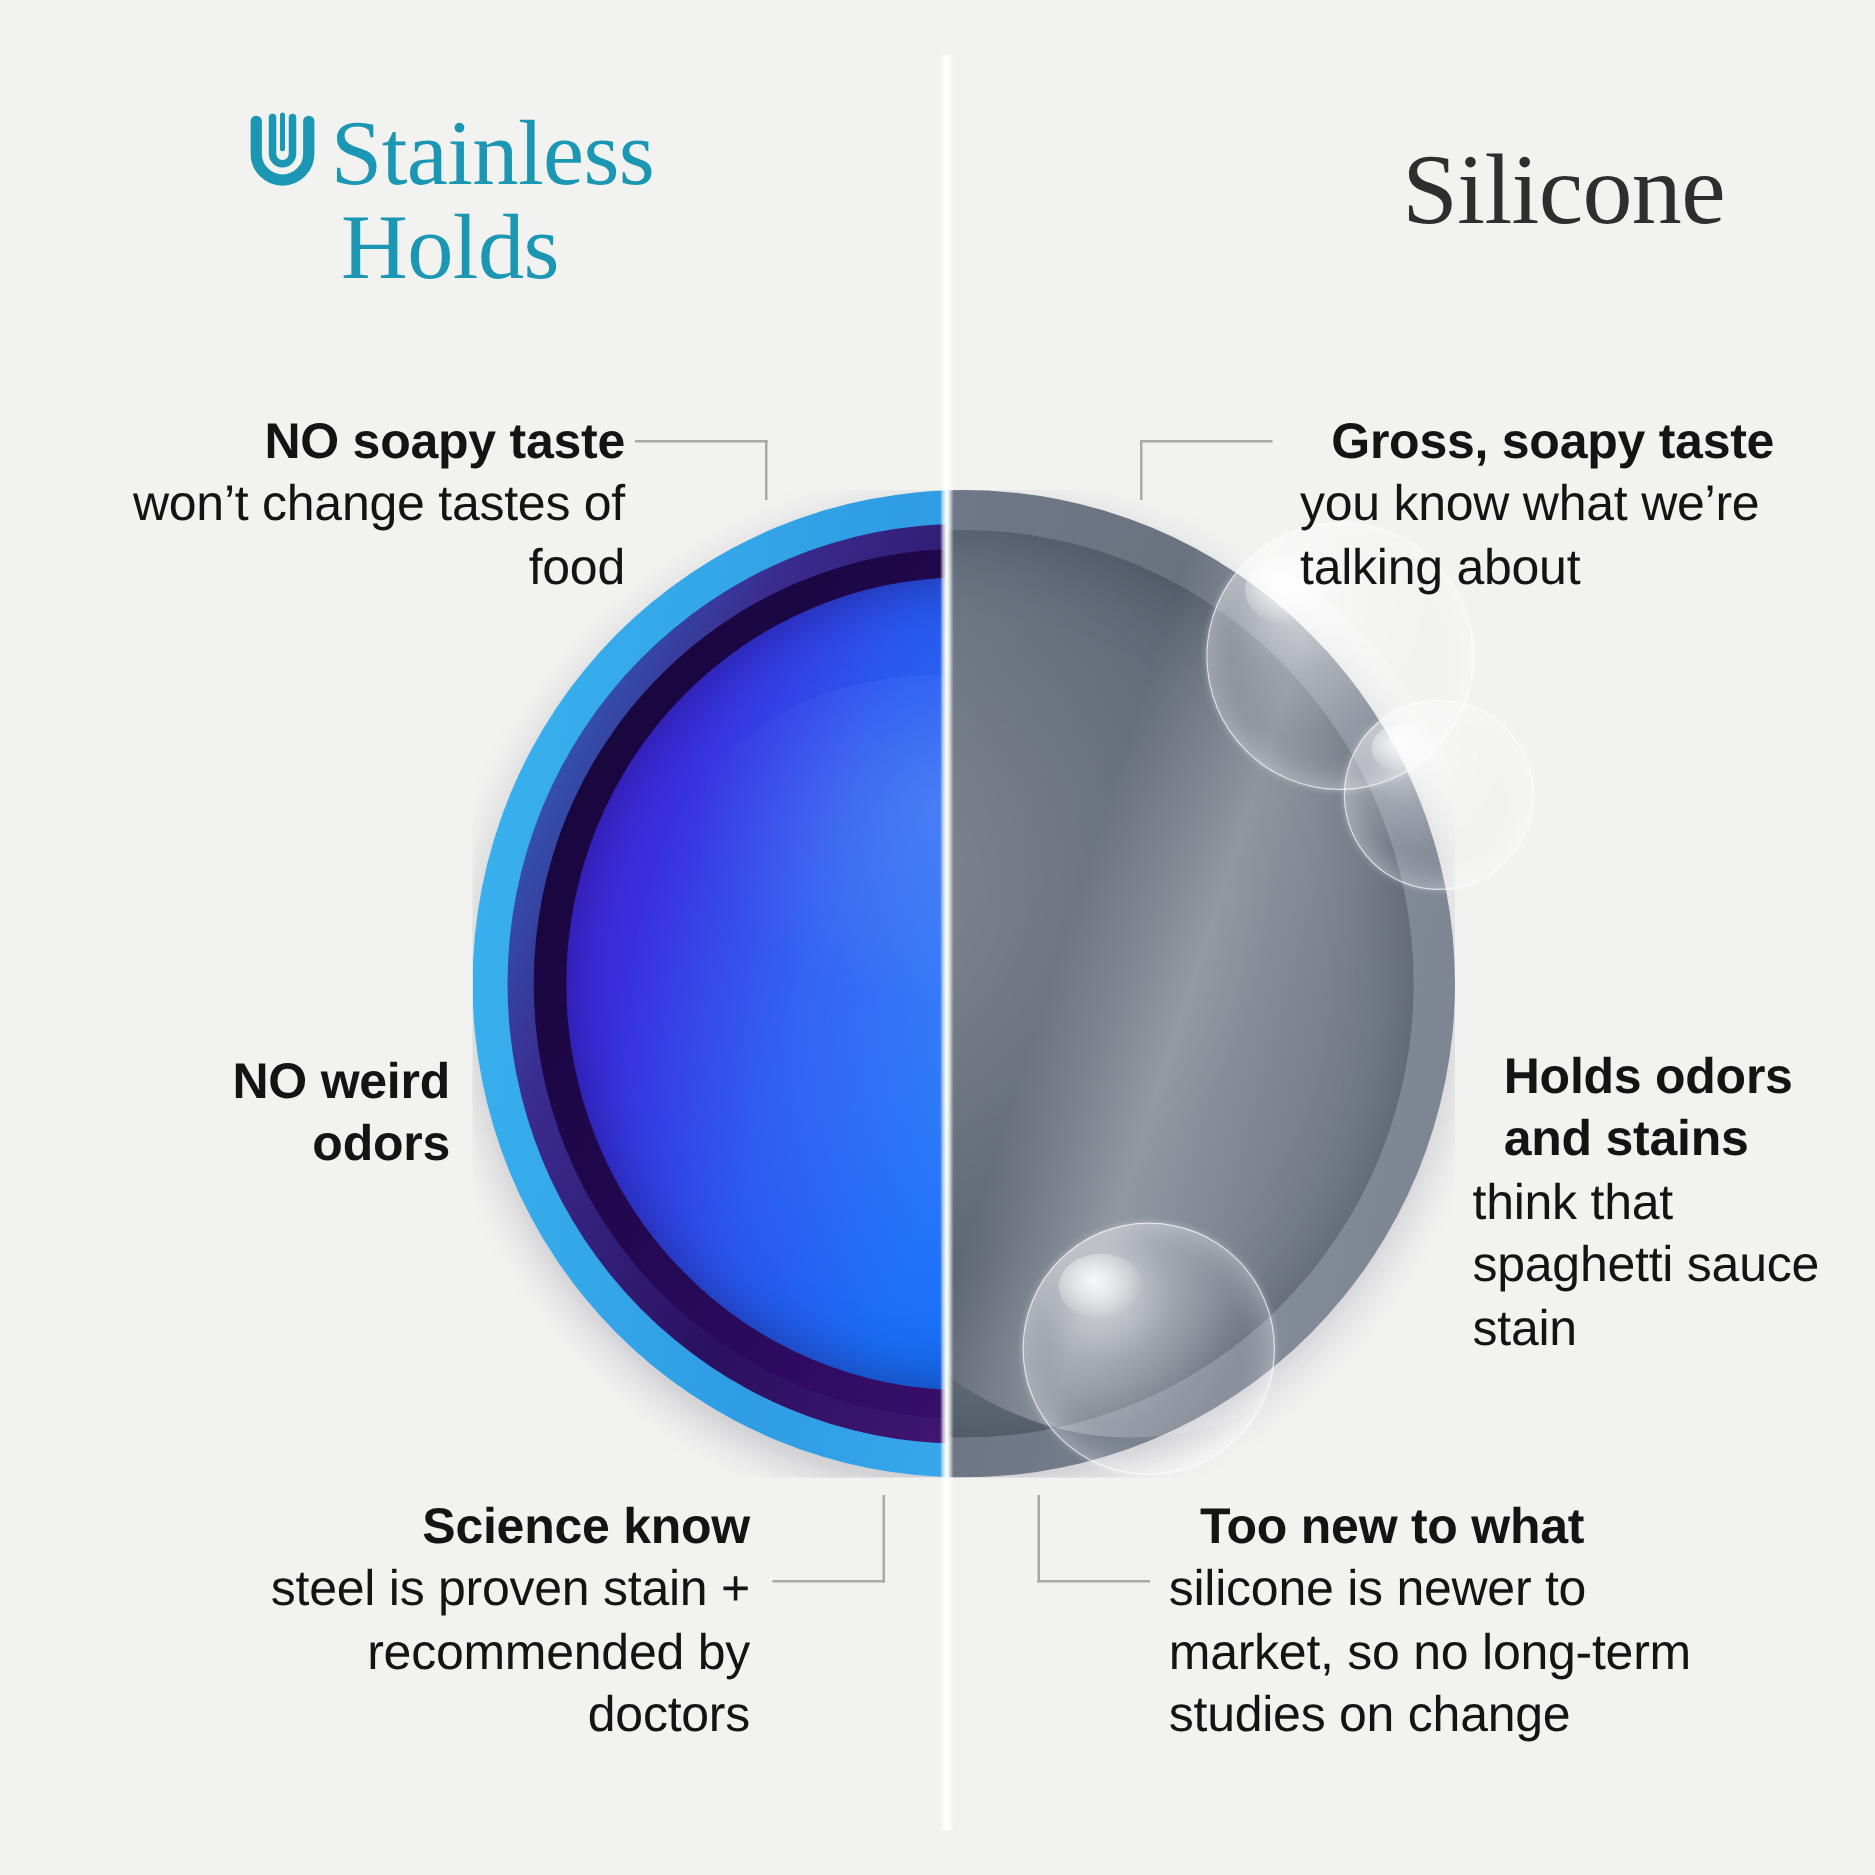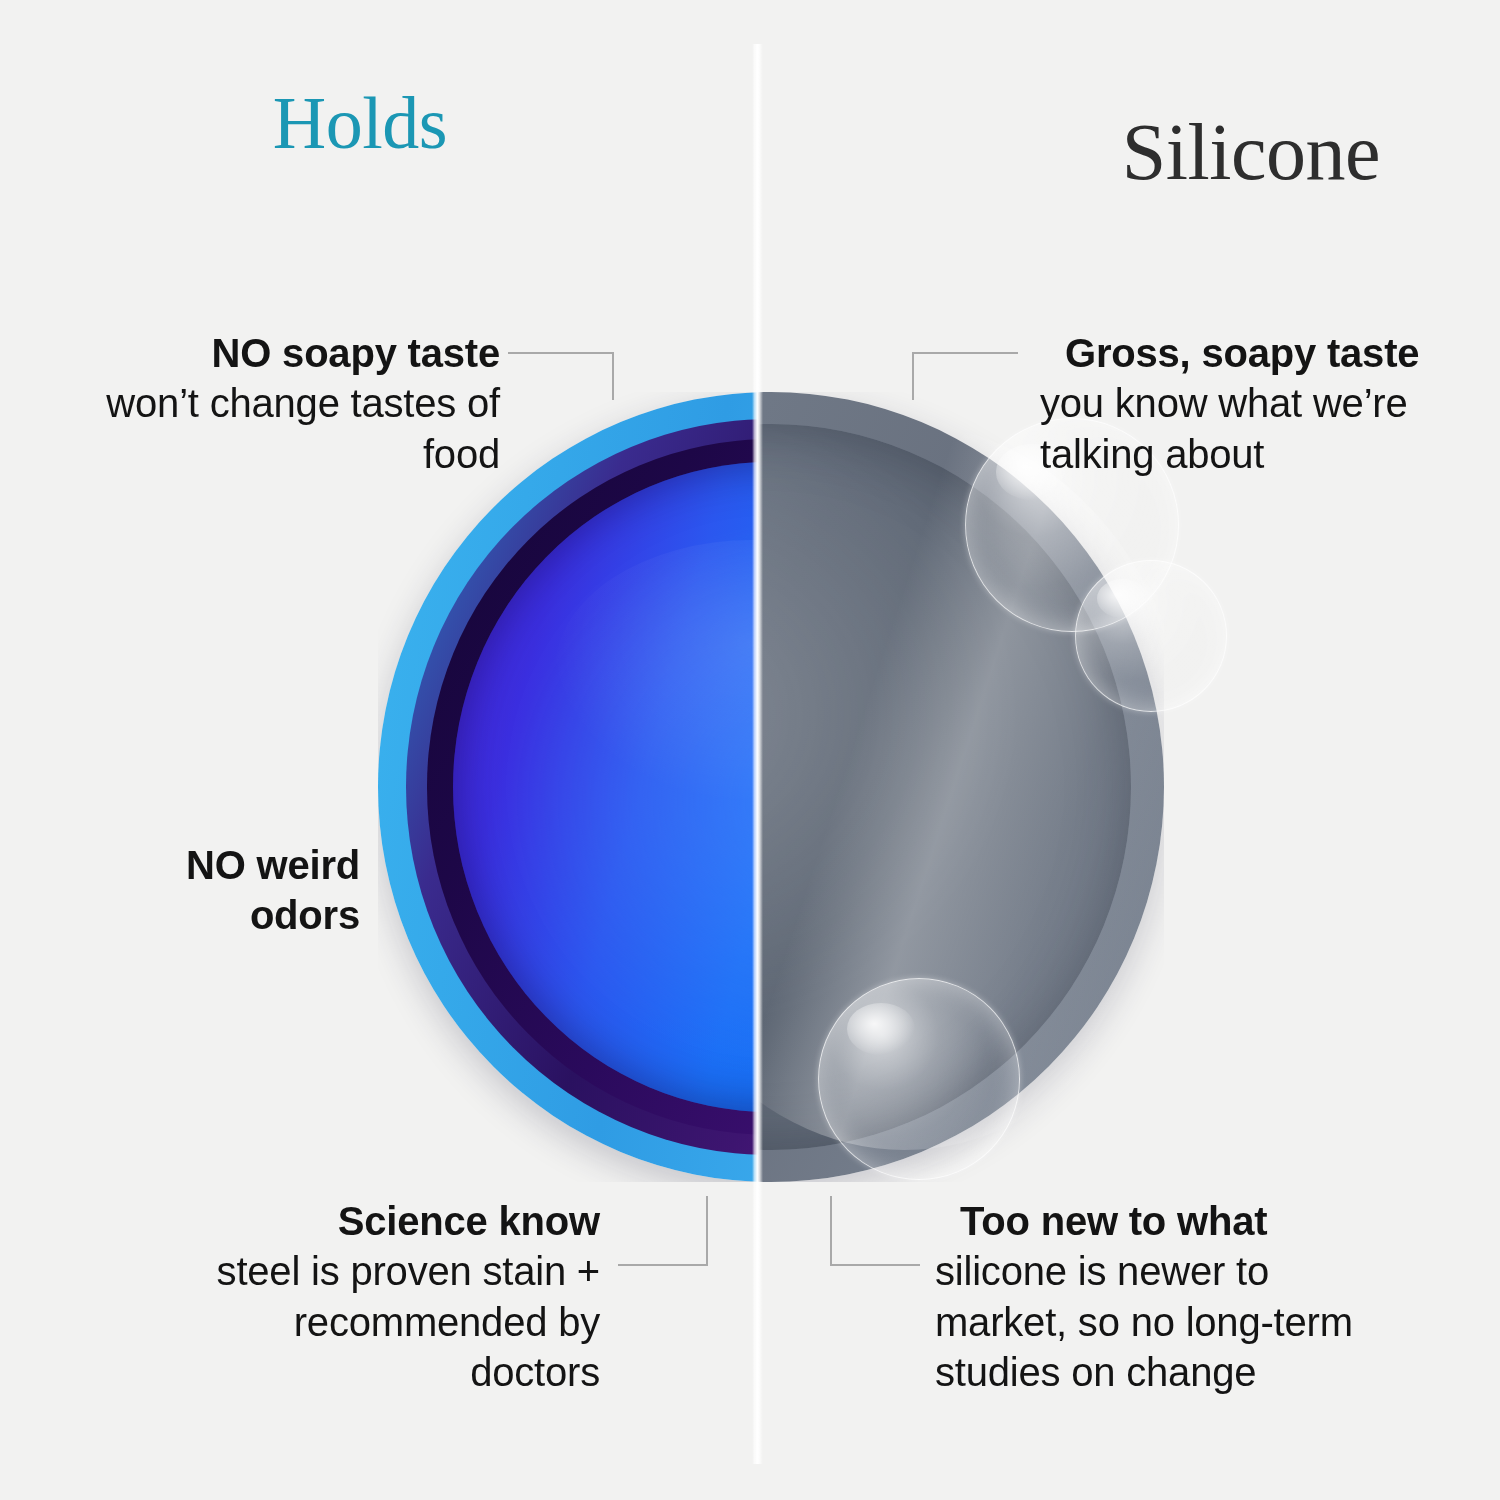--- a/index.html
+++ b/index.html
@@ -227,20 +227,31 @@
   .conn-tr { left: 912px; top: 352px; width: 104px; height: 46px; border-top-width: 2px; border-left-width: 2px; }
   .conn-bl { left: 618px; top: 1196px; width: 88px;  height: 68px; border-bottom-width: 2px; border-right-width: 2px; }
   .conn-br { left: 830px; top: 1196px; width: 88px;  height: 68px; border-bottom-width: 2px; border-left-width: 2px; }
 </style>
 </head>
 <body>
 
 <div id="stage">
 
   <div class="title-left">
+    <span class="tl-row1">
+      <span class="brand-icon">
+        <svg viewBox="0 0 58 64" width="58" height="64" aria-hidden="true">
+          <g fill="none" stroke="#1b97b4" stroke-linecap="round">
+            <path d="M8 8 V34 A21 21 0 0 0 50 34 V8" stroke-width="9"></path>
+            <path d="M21 5 V34 A8 8 0 0 0 37 34 V5" stroke-width="6"></path>
+            <path d="M29 3 V30" stroke-width="4"></path>
+          </g>
+        </svg>
+      </span><span>Stainless</span>
+    </span>
     <span class="tl-row2">Holds</span>
   </div>
 
   <div class="title-right">Silicone</div>
 
   <div class="bowl-wrap">
     <div class="bowl-half left">
       <div class="bowl-body steel-outer">
         <div class="steel-ring2"></div>
         <div class="steel-ring3"></div>
@@ -280,19 +291,23 @@
   <div class="feat left-side f-sci-l">
     <span class="head">Science know</span>
     <span class="body">steel is proven stain + recommended by doctors</span>
   </div>
 
   <div class="feat right-side f-taste-r">
     <span class="head">Gross, soapy taste</span>
     <span class="body">you know what we’re talking about</span>
   </div>
 
+  <div class="feat right-side f-odors-r">
+    <span class="head">Holds odors and stains</span>
+    <span class="body">think that spaghetti sauce stain</span>
+  </div>
 
   <div class="feat right-side f-new-r">
     <span class="head">Too new to what</span>
     <span class="body">silicone is newer to market, so no long-term studies on change</span>
   </div>
 
 </div>
 
 </body></html>

